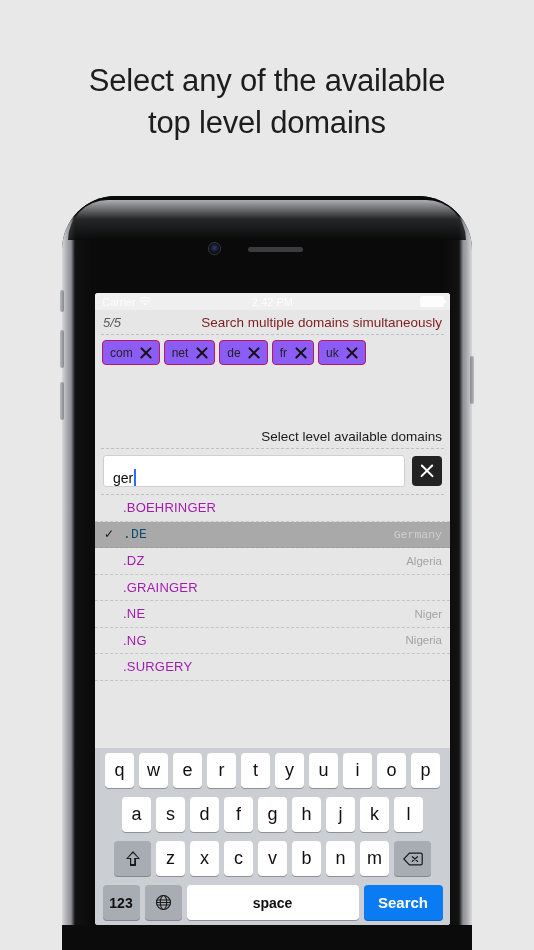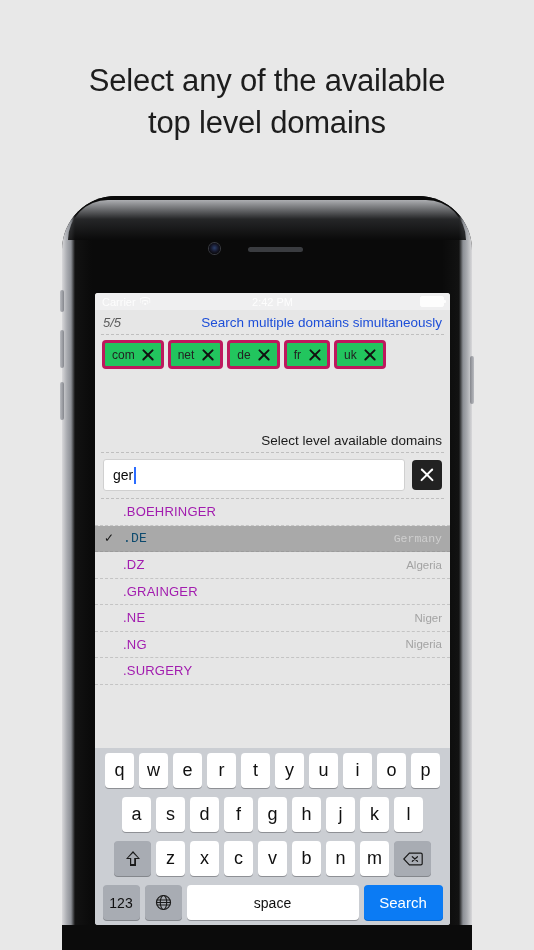--- a/index.html
+++ b/index.html
@@ -78,34 +78,34 @@
   .battery{width:22px;height:9px;border:1px solid #fdfdfd;border-radius:2px;position:relative;background:#fdfdfd;}
   .battery:after{content:"";position:absolute;right:-3px;top:2.5px;width:1.6px;height:3px;background:#fdfdfd;border-radius:0 1px 1px 0;}
 
   
   .header-row{
     position:relative;height:24px;display:flex;align-items:center;
     padding:0 8px;
   }
   .counter{font-style:italic;font-size:13px;color:#5a5a5a;}
   .header-title{
-    position:absolute;right:8px;font-size:13.5px;color:#1d4ed8;
+    position:absolute;right:8px;font-size:13.5px;color:#7f1d1d;
   }
   .dashed{
     height:0;border-top:1px dashed #bfbfbf;margin:0 6px;
   }
 
   
   .token-area{
     padding:5px 7px 7px 7px;display:flex;gap:4px;flex-wrap:wrap;
     background:#e6e6e6;
   }
   .token{
     display:flex;align-items:center;gap:7px;
-    background:#22c55e;border:3px solid #be185d;border-radius:4px;
+    background:#8b5cf6;border:1px solid #be185d;border-radius:4px;
     height:23px;padding:0 6px 0 7px;
   }
   .token-label{font-size:12px;color:#222;}
   .token-x{
     width:13px;height:13px;position:relative;display:inline-block;
   }
   .token-x:before,.token-x:after{
     content:"";position:absolute;left:50%;top:50%;width:15px;height:2.2px;background:#111;
     border-radius:1px;
   }
@@ -119,21 +119,21 @@
     text-align:right;font-size:13.5px;color:#1b1b1b;
     padding:0 8px 4px 8px;
   }
 
   
   .search-row{
     display:flex;align-items:center;gap:7px;padding:6px 8px 7px 8px;
   }
   .search-field{
     flex:1;height:30px;background:#ffffff;border:1px solid #d0d0d0;border-radius:3px;
-    display:flex;align-items:center;padding:0 9px;position:relative;
+    display:flex;align-items:flex-end;padding:0 9px;position:relative;
   }
   .search-text{font-size:14px;color:#0a0a0a;}
   .caret{display:inline-block;width:2px;height:17px;background:#2b6cff;margin-left:1px;}
   .clear-btn{
     width:30px;height:30px;background:#222222;border-radius:4px;
     display:flex;align-items:center;justify-content:center;position:relative;flex:none;
   }
   .clear-btn:before,.clear-btn:after{
     content:"";position:absolute;left:50%;top:50%;width:17px;height:2.4px;background:#fff;border-radius:1px;
   }
@@ -170,21 +170,21 @@
     display:flex;align-items:center;justify-content:center;
     font-size:18px;color:#101010;
     box-shadow:0 1px 0 #8e9095;
   }
   .krow.r2{padding:0 17px;}
   .key.special{background:#a8acb3;box-shadow:0 1px 0 #84878c;}
   .key.wide{width:37px;}
   .key.space{flex:1;max-width:172px;font-size:14px;}
   .key.search{background:#0b7bf4;color:#fff;width:79px;font-size:15px;box-shadow:0 1px 0 #0a63c4;}
   .key.num{width:37px;font-size:14px;}
-  .krow.r4{gap:5px;padding:0 2px;}
+  .krow.r4{gap:5px;padding:0 2px;font-weight:bold;}
   .shift-glyph{display:block;width:15px;height:16px;position:relative;}
   .shift-glyph:before{
     content:"";position:absolute;left:50%;top:0;transform:translateX(-50%);
     width:0;height:0;border-left:7.5px solid transparent;border-right:7.5px solid transparent;border-bottom:8px solid #1a1a1a;
   }
   .shift-glyph:after{
     content:"";position:absolute;left:50%;top:8px;transform:translateX(-50%);
     width:6px;height:7px;background:#1a1a1a;
   }
   .shift-inner{position:absolute;left:50%;top:2.4px;transform:translateX(-50%);z-index:2;}

